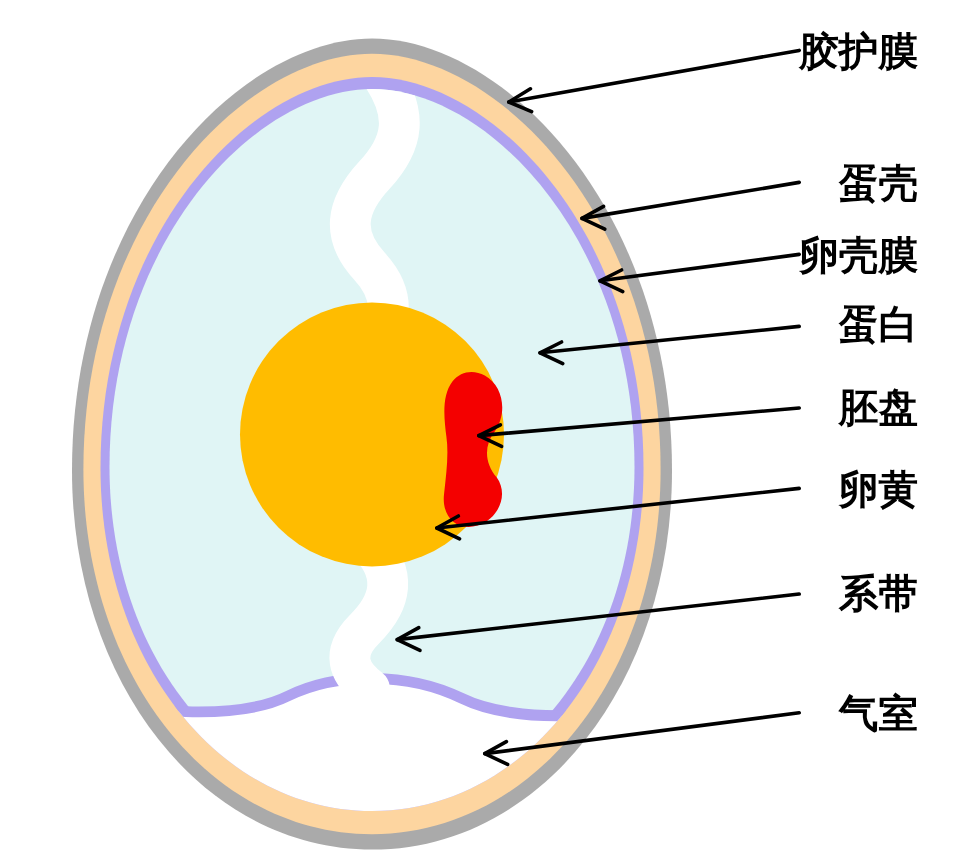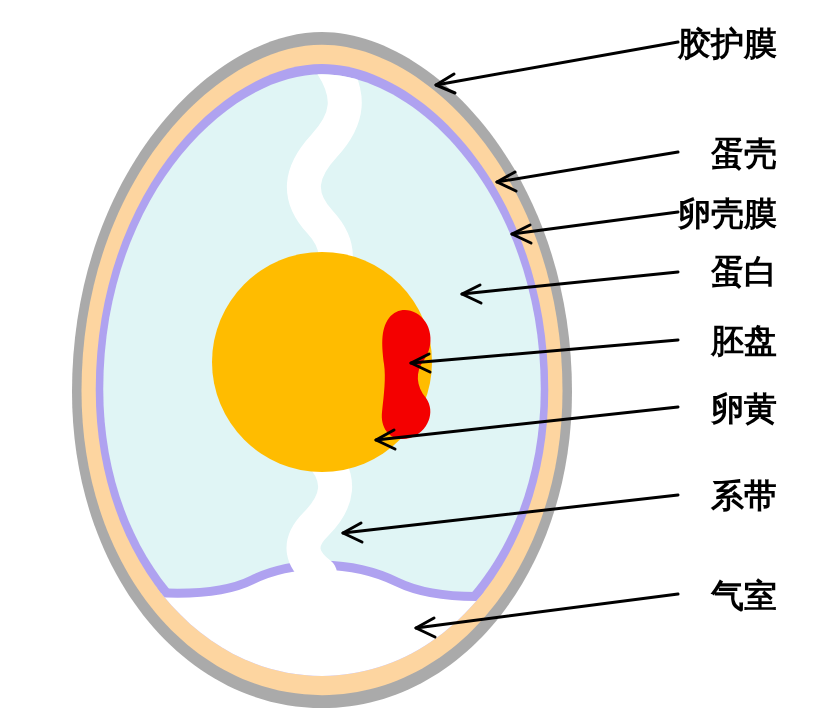--- a/index.html
+++ b/index.html
@@ -9,21 +9,21 @@
   }
   body {
     width: 817px;
     height: 717px;
     position: relative;
     overflow: hidden;
     font-family: "DejaVu Sans", "Liberation Sans", sans-serif;
   }
   #diagram-root {
     position: absolute;
-    left: 12px;
+    left: 0;
     top: 0;
     width: 696px;
     height: 717px;
   }
   svg.diagram-svg {
     display: block;
     width: 817px;
     height: 717px;
   }
   .label-text {

